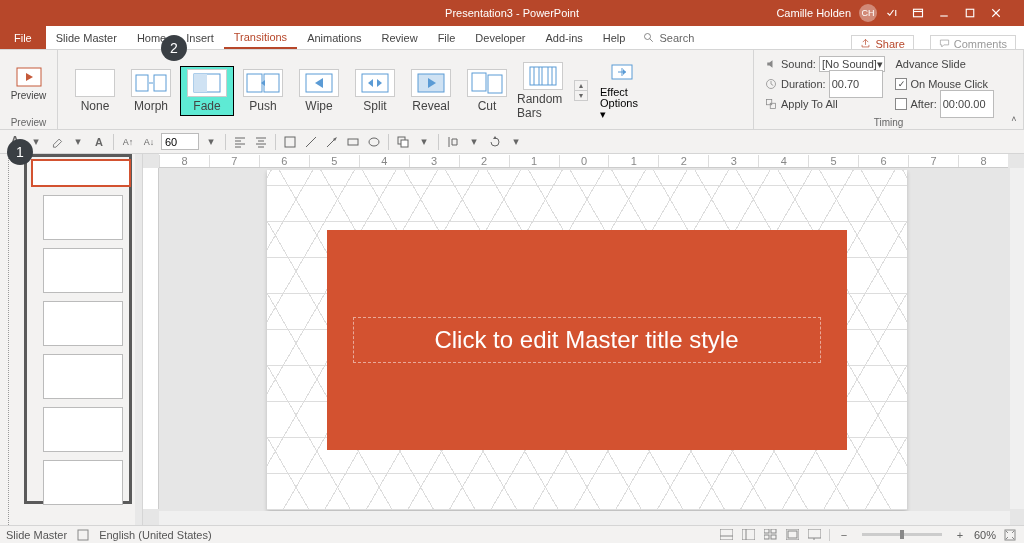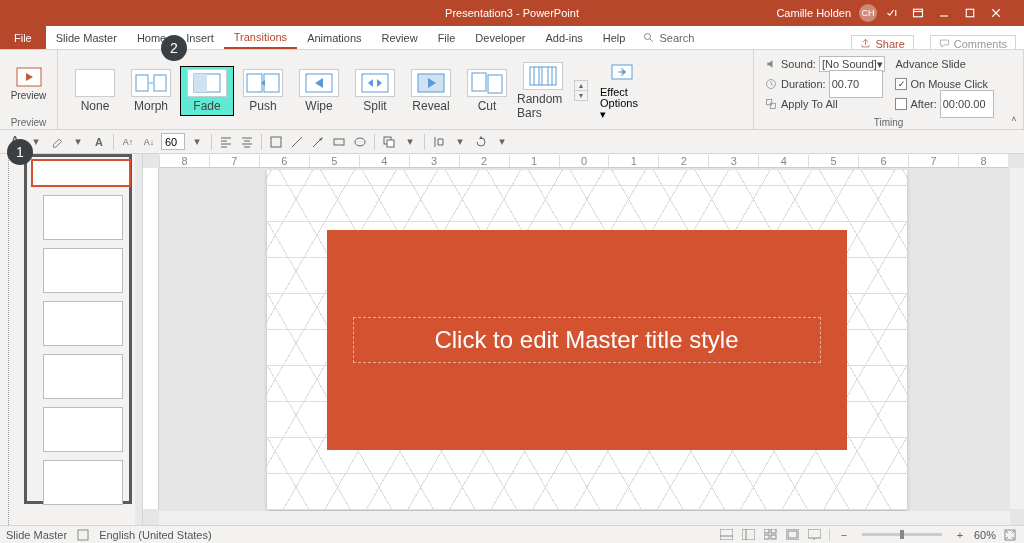--- a/index.html
+++ b/index.html
@@ -39,21 +39,21 @@
 .timing-col{display:flex;flex-direction:column;gap:2px;font-size:10px;color:#444}
 .timing-row{display:flex;align-items:center;gap:3px;height:18px}
 .timing-row .icon{width:14px;height:14px;display:flex;align-items:center;justify-content:center}
 .spin-input{border:1px solid #bbb;background:#fff;width:54px;height:28px;display:flex;align-items:center;padding:0 2px;font-size:10px}
 .dropdown{border:1px solid #bbb;background:#fff;height:16px;min-width:64px;display:flex;align-items:center;justify-content:space-between;padding:0 2px;font-size:10px}
 .chk{width:12px;height:12px;border:1px solid #888;background:#fff;display:flex;align-items:center;justify-content:center;font-size:9px;color:#444}
 .collapse-btn{position:absolute;right:3px;bottom:3px;width:14px;height:14px;display:flex;align-items:center;justify-content:center;color:#666;cursor:pointer;font-size:9px}
 .qat{height:24px;background:#f3f2f1;border-bottom:1px solid #d5d5d5;display:flex;align-items:center;gap:3px;padding:0 6px}
 .qat .qbtn{width:18px;height:18px;display:flex;align-items:center;justify-content:center;color:#666;cursor:pointer}
 .qat .sep{width:1px;height:16px;background:#ccc;margin:0 2px}
-.qat .sizebox{border:1px solid #bbb;background:#fff;width:24px;height:17px;display:flex;align-items:center;padding:0 3px;font-size:10px}
+.qat .sizebox{border:1px solid #bbb;background:#fff;width:38px;height:17px;display:flex;align-items:center;padding:0 3px;font-size:10px}
 .workspace{position:absolute;top:154px;left:0;right:0;bottom:18px;display:flex}
 .thumb-panel{width:143px;background:#f3f2f1;border-right:1px solid #d5d5d5;overflow:hidden;position:relative;padding:4px 6px}
 .thumb-panel::after{content:"";position:absolute;right:0;top:0;bottom:0;width:7px;background:#e8e8e8}
 .thumb-scroll{position:absolute;right:1px;top:40px;width:5px;height:60px;background:#c8c8c8;border-radius:2px}
 .outlined{position:absolute;left:24px;top:0px;width:108px;padding:2px 4px;border:3px solid #5a5a5a;height:350px}
 .layout-thumb{width:80px;height:45px;border:1px solid #bbb;background:#fff;margin:0 0 8px 12px;position:relative}
 .layout-thumb.sel{border:2px solid #d35230}
 .dotline{position:absolute;left:8px;width:1px;border-left:1px dotted #999;top:0;height:100%}
 .editor{flex:1;background:#e6e6e6;position:relative;overflow:hidden}
 .ruler-h{position:absolute;top:0;left:16px;right:16px;height:14px;background:#fff;border-bottom:1px solid #ccc;font-size:8px;color:#888;display:flex;align-items:center;overflow:hidden}

